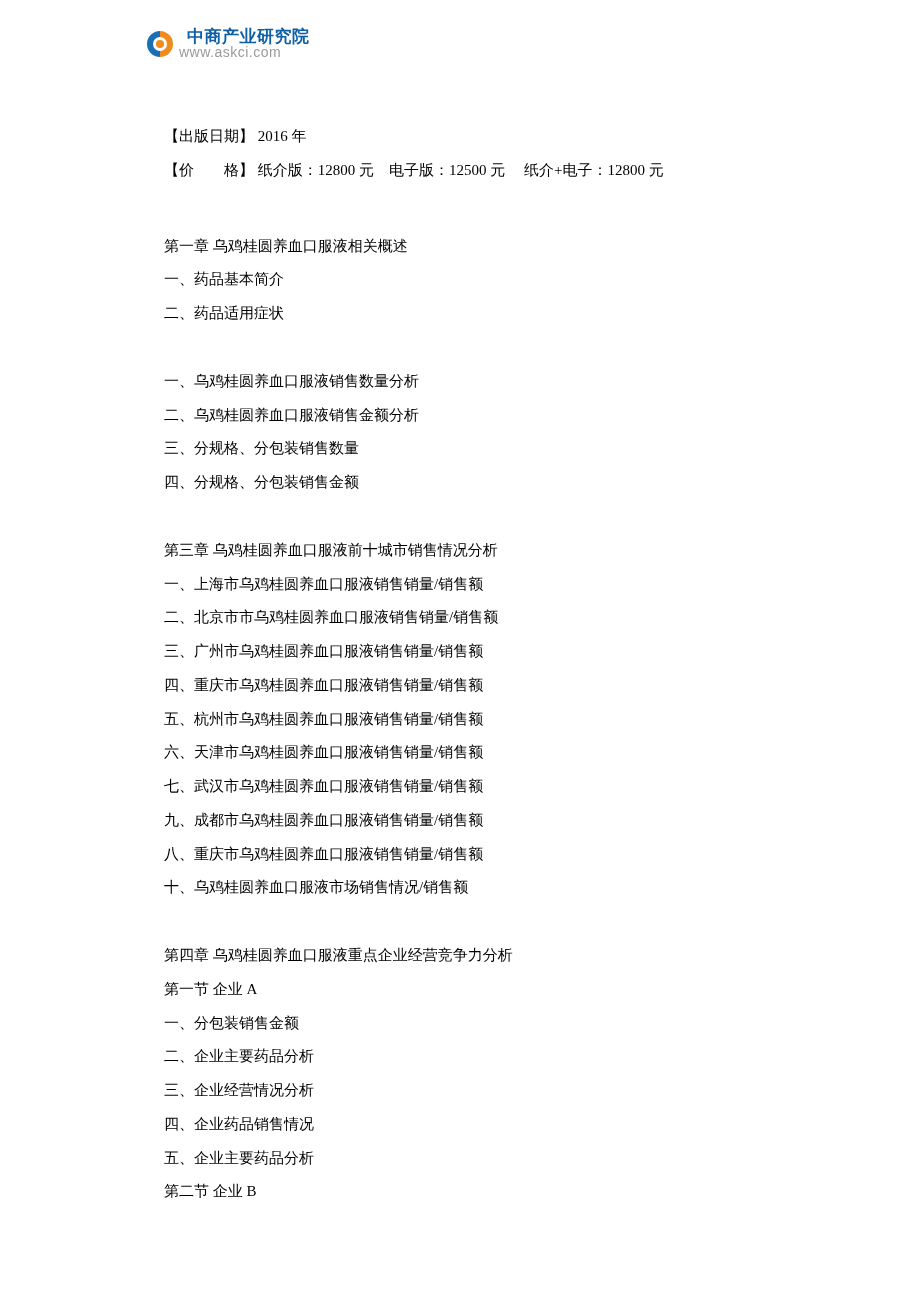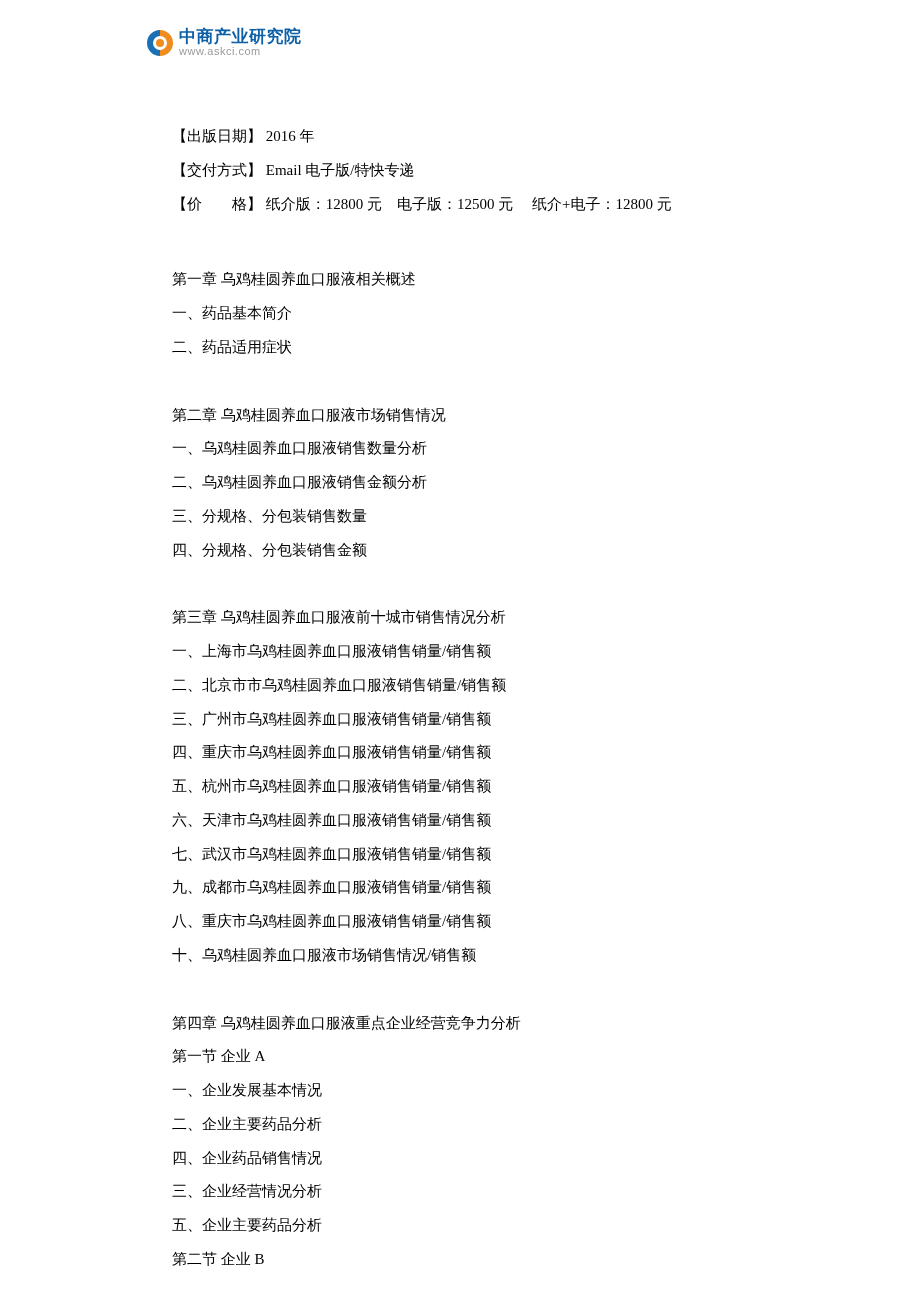--- a/index.html
+++ b/index.html
@@ -25,33 +25,34 @@
     position: relative;
   }
   .logo-mark svg { width: 100%; height: 100%; }
   .logo-text-cn {
     font-family: "Microsoft YaHei", sans-serif;
     font-weight: bold;
     font-size: 17px;
     color: #0d5fa6;
     letter-spacing: 0.5px;
     line-height: 1;
+    margin-left: 8px;
   }
   .logo-text-en {
     font-family: Arial, sans-serif;
-    font-size: 11px;
+    font-size: 14px;
     color: #9a9a9a;
     letter-spacing: 0.5px;
     line-height: 1.1;
   }
   .logo-txt { display: flex; flex-direction: column; }
   .content {
     position: absolute;
     top: 120px;
-    left: 172px;
+    left: 164px;
     width: 600px;
   }
   .meta-line {
     font-size: 15px;
     line-height: 2.25;
     font-family: "SimSun", "宋体", serif;
   }
   .meta-line .latin {
     font-family: "Times New Roman", serif;
   }
@@ -82,36 +83,32 @@
     <span class="logo-text-en">www.askci.com</span>
   </div>
 </div>
 
 <div class="content">
 
   <p class="meta-line">
     <span>【出版日期】</span><span class="latin"> 2016 年</span>
   </p>
   <p class="meta-line">
-    <span>【交付方式】</span><span class="latin"> Email 电子版/特快专递</span>
-  </p>
-  <p class="meta-line">
     <span>【价　　格】</span><span class="latin"> 纸介版：12800 元　电子版：12500 元 　纸介+电子：12800 元</span>
   </p>
 
   <div class="toc">
 
     <div class="chapter">
       <p>第一章 乌鸡桂圆养血口服液相关概述</p>
       <p>一、药品基本简介</p>
       <p>二、药品适用症状</p>
     </div>
 
     <div class="chapter">
-      <p>第二章 乌鸡桂圆养血口服液市场销售情况</p>
       <p>一、乌鸡桂圆养血口服液销售数量分析</p>
       <p>二、乌鸡桂圆养血口服液销售金额分析</p>
       <p>三、分规格、分包装销售数量</p>
       <p>四、分规格、分包装销售金额</p>
     </div>
 
     <div class="chapter">
       <p>第三章 乌鸡桂圆养血口服液前十城市销售情况分析</p>
       <p>一、上海市乌鸡桂圆养血口服液销售销量/销售额</p>
       <p>二、北京市市乌鸡桂圆养血口服液销售销量/销售额</p>
@@ -121,22 +118,22 @@
       <p>六、天津市乌鸡桂圆养血口服液销售销量/销售额</p>
       <p>七、武汉市乌鸡桂圆养血口服液销售销量/销售额</p>
       <p>九、成都市乌鸡桂圆养血口服液销售销量/销售额</p>
       <p>八、重庆市乌鸡桂圆养血口服液销售销量/销售额</p>
       <p>十、乌鸡桂圆养血口服液市场销售情况/销售额</p>
     </div>
 
     <div class="chapter">
       <p>第四章 乌鸡桂圆养血口服液重点企业经营竞争力分析</p>
       <p>第一节 企业 A</p>
-      <p>一、企业发展基本情况</p>
+      <p>一、分包装销售金额</p>
       <p>二、企业主要药品分析</p>
+      <p>三、企业经营情况分析</p>
       <p>四、企业药品销售情况</p>
-      <p>三、企业经营情况分析</p>
       <p>五、企业主要药品分析</p>
       <p>第二节 企业 B</p>
     </div>
 
   </div>
 </div>
 
 </body></html>

